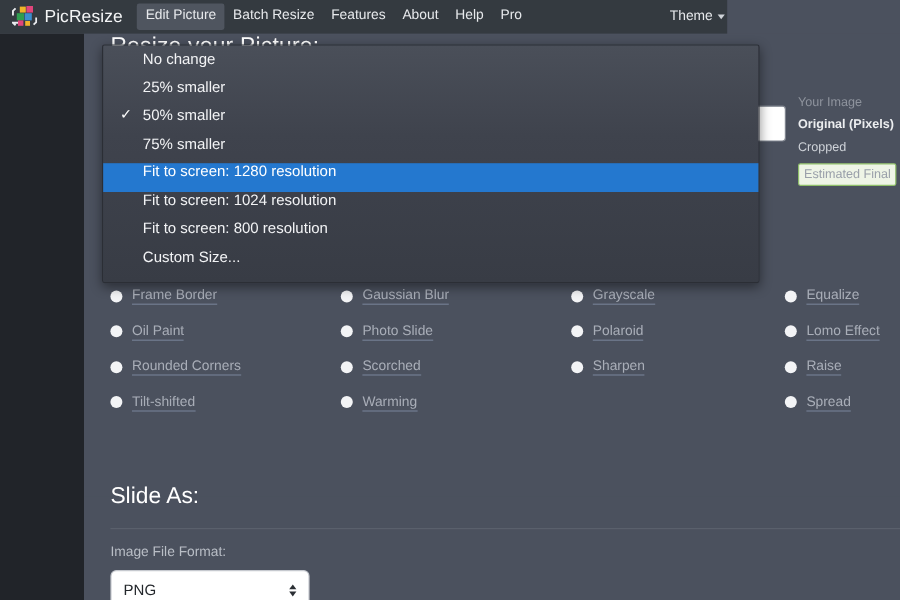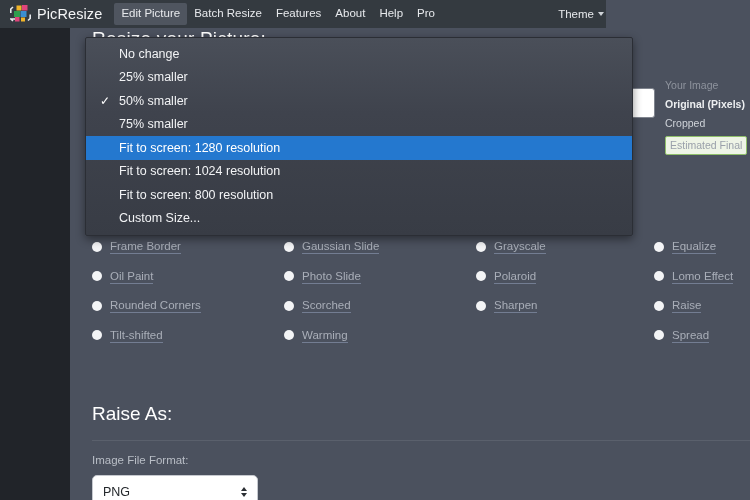--- a/index.html
+++ b/index.html
@@ -234,21 +234,20 @@
     border: 1px solid #2b2e35;
     border-radius: 2px;
     box-shadow: 0 3px 10px rgba(0,0,0,.45);
     padding: 4px 0 5px 0;
     z-index: 30;
   }
   .dd-item {
     position: relative;
     height: 23.5px;
     display: flex;
-    align-items: center;
     padding-left: 33px;
     color: #f2f3f5;
     font-size: 12.5px;
     white-space: nowrap;
   }
   .dd-item.selected {
     background: #2478cf;
     color: #ffffff;
   }
   .dd-check {
@@ -312,21 +311,21 @@
       <div class="info-line estimate">Estimated Final</div>
     </div>
 
     <div class="effects">
       <div class="effect">
         <span class="radio"></span>
         <span class="effect-label">Frame Border</span>
       </div>
       <div class="effect">
         <span class="radio"></span>
-        <span class="effect-label">Gaussian Slide</span>
+        <span class="effect-label">Gaussian Blur</span>
       </div>
       <div class="effect">
         <span class="radio"></span>
         <span class="effect-label">Grayscale</span>
       </div>
       <div class="effect">
         <span class="radio"></span>
         <span class="effect-label">Equalize</span>
       </div>
 
@@ -372,21 +371,21 @@
         <span class="radio"></span>
         <span class="effect-label">Warming</span>
       </div>
       <div></div>
       <div class="effect">
         <span class="radio"></span>
         <span class="effect-label">Spread</span>
       </div>
     </div>
 
-    <div class="save-heading">Raise As:</div>
+    <div class="save-heading">Slide As:</div>
     <div class="divider"></div>
     <div class="field-label">Image File Format:</div>
 
     <div class="select-box">
       <span class="select-value">PNG</span>
       <span class="select-arrows">
         <span class="arr-up"></span>
         <span class="arr-dn"></span>
       </span>
     </div>

